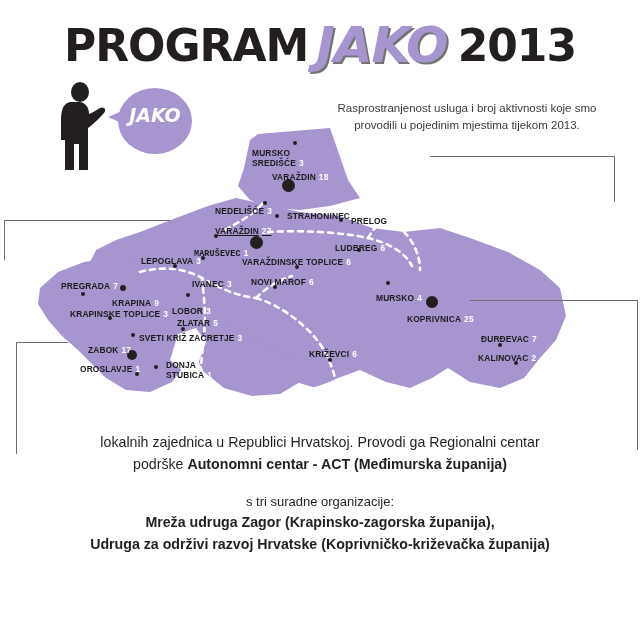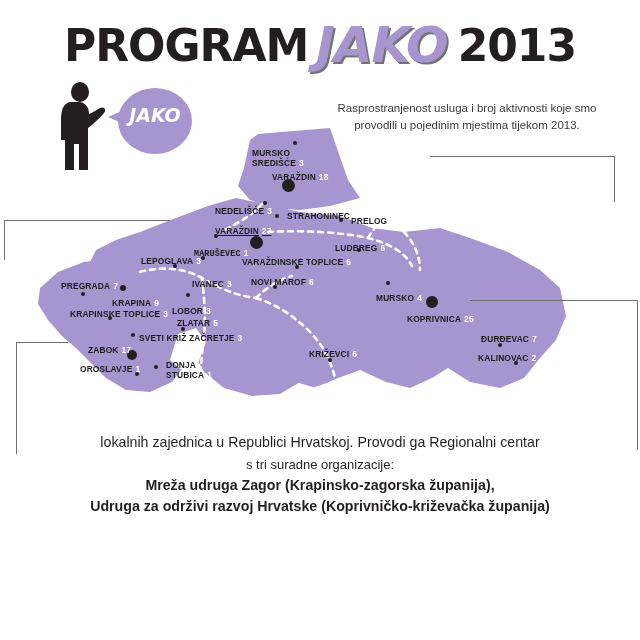--- a/index.html
+++ b/index.html
@@ -89,21 +89,21 @@
   .conn.h{height:1px;}
   .conn.v{width:1px;}
 
   
   .bottom{
     position:absolute;left:0;top:432px;width:640px;text-align:center;
     color:#231f20;
   }
   .bt-line{font-size:14.2px;line-height:21.5px;}
   .bt-line b{font-weight:bold;}
-  .bt-small{font-size:13px;line-height:21px;}
+  .bt-small{font-size:13px;line-height:21px;margin-top:16px;}
   .bt-bold{font-size:14.2px;line-height:21.5px;font-weight:bold;}
 </style>
 </head>
 <body>
 
 <div id="stage">
 
   <div class="title-row">
     <span class="t-black">PROGRAM</span><span class="t-jako">JAKO</span><span class="t-black t-year">2013</span>
   </div>
@@ -279,18 +279,21 @@
 
     <div class="conn h" style="left:4px;top:100px;width:166px;"></div>
     <div class="conn v" style="left:4px;top:100px;height:40px;"></div>
 
     <div class="conn h" style="left:16px;top:222px;width:52px;"></div>
     <div class="conn v" style="left:16px;top:222px;height:112px;"></div>
   </div>
 
   <div class="bottom">
     <div class="bt-line">lokalnih zajednica u Republici Hrvatskoj. Provodi ga Regionalni centar</div>
+    <div class="bt-line">
+      <span>podrške </span><b>Autonomni centar - ACT (Međimurska županija)</b>
+    </div>
     <div class="bt-small">s tri suradne organizacije:</div>
     <div class="bt-bold">Mreža udruga Zagor (Krapinsko-zagorska županija),</div>
     <div class="bt-bold">Udruga za održivi razvoj Hrvatske (Koprivničko-križevačka županija)</div>
   </div>
 
 </div>
 
 </body></html>

